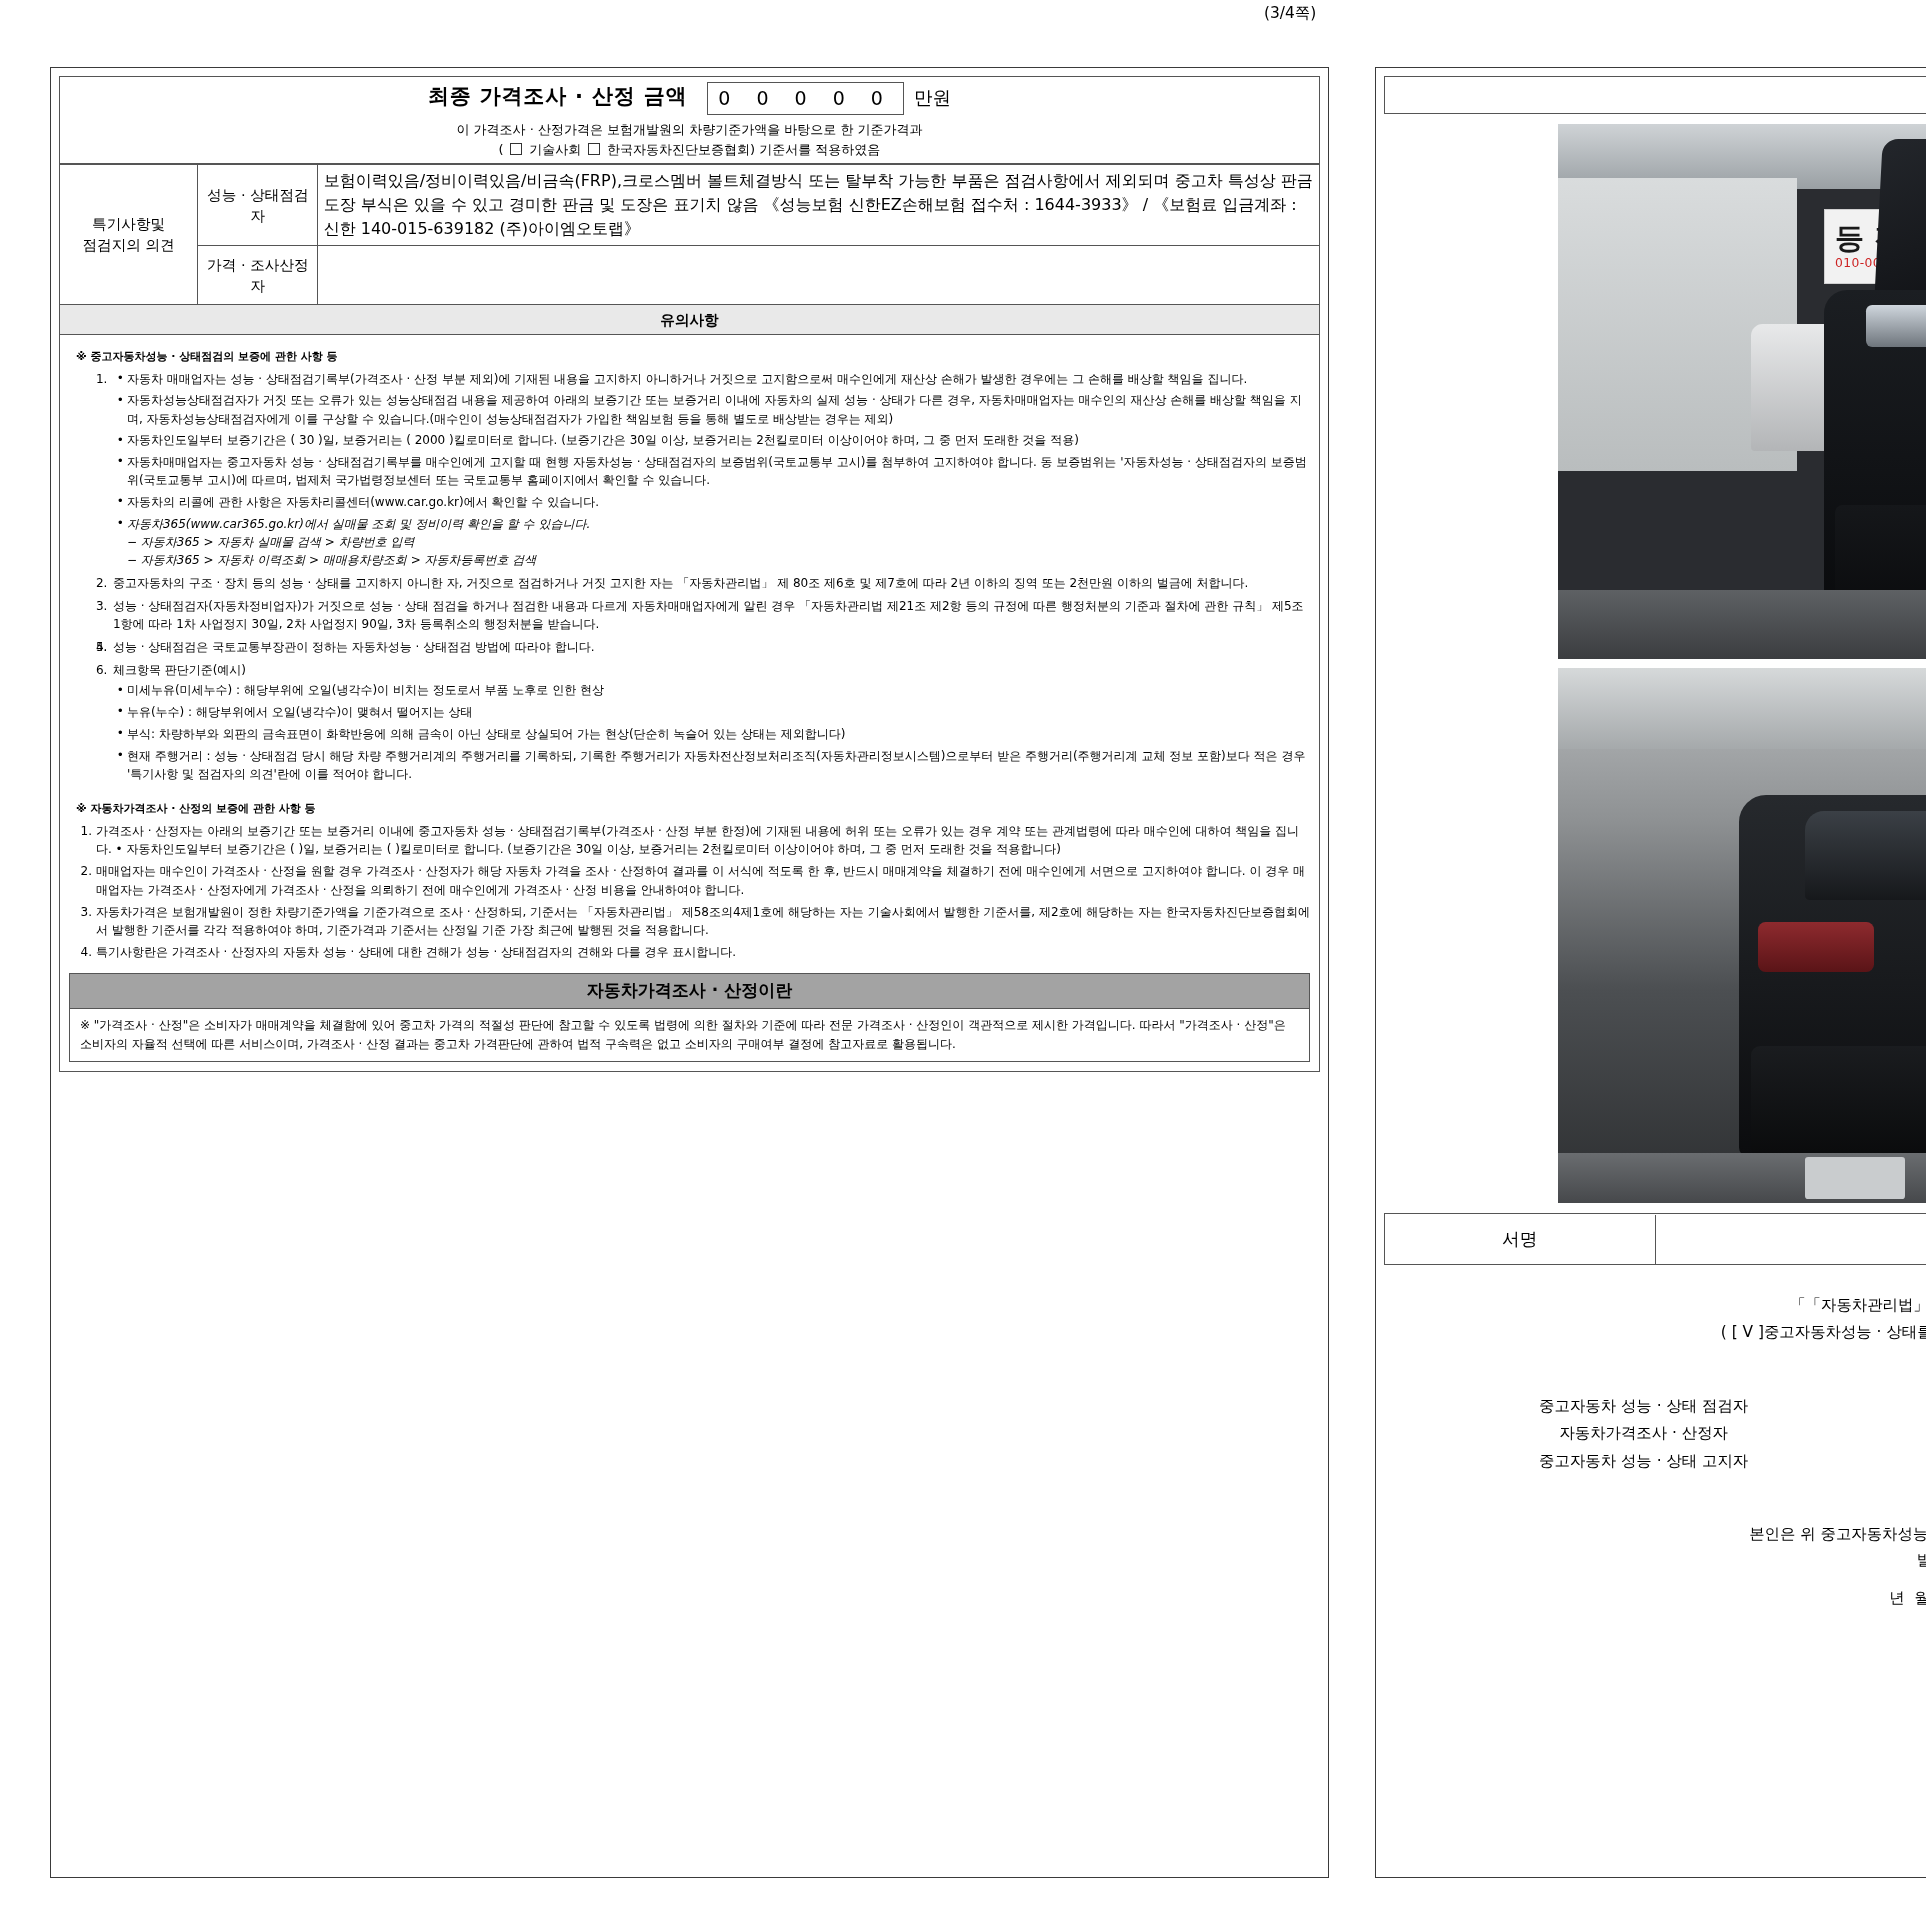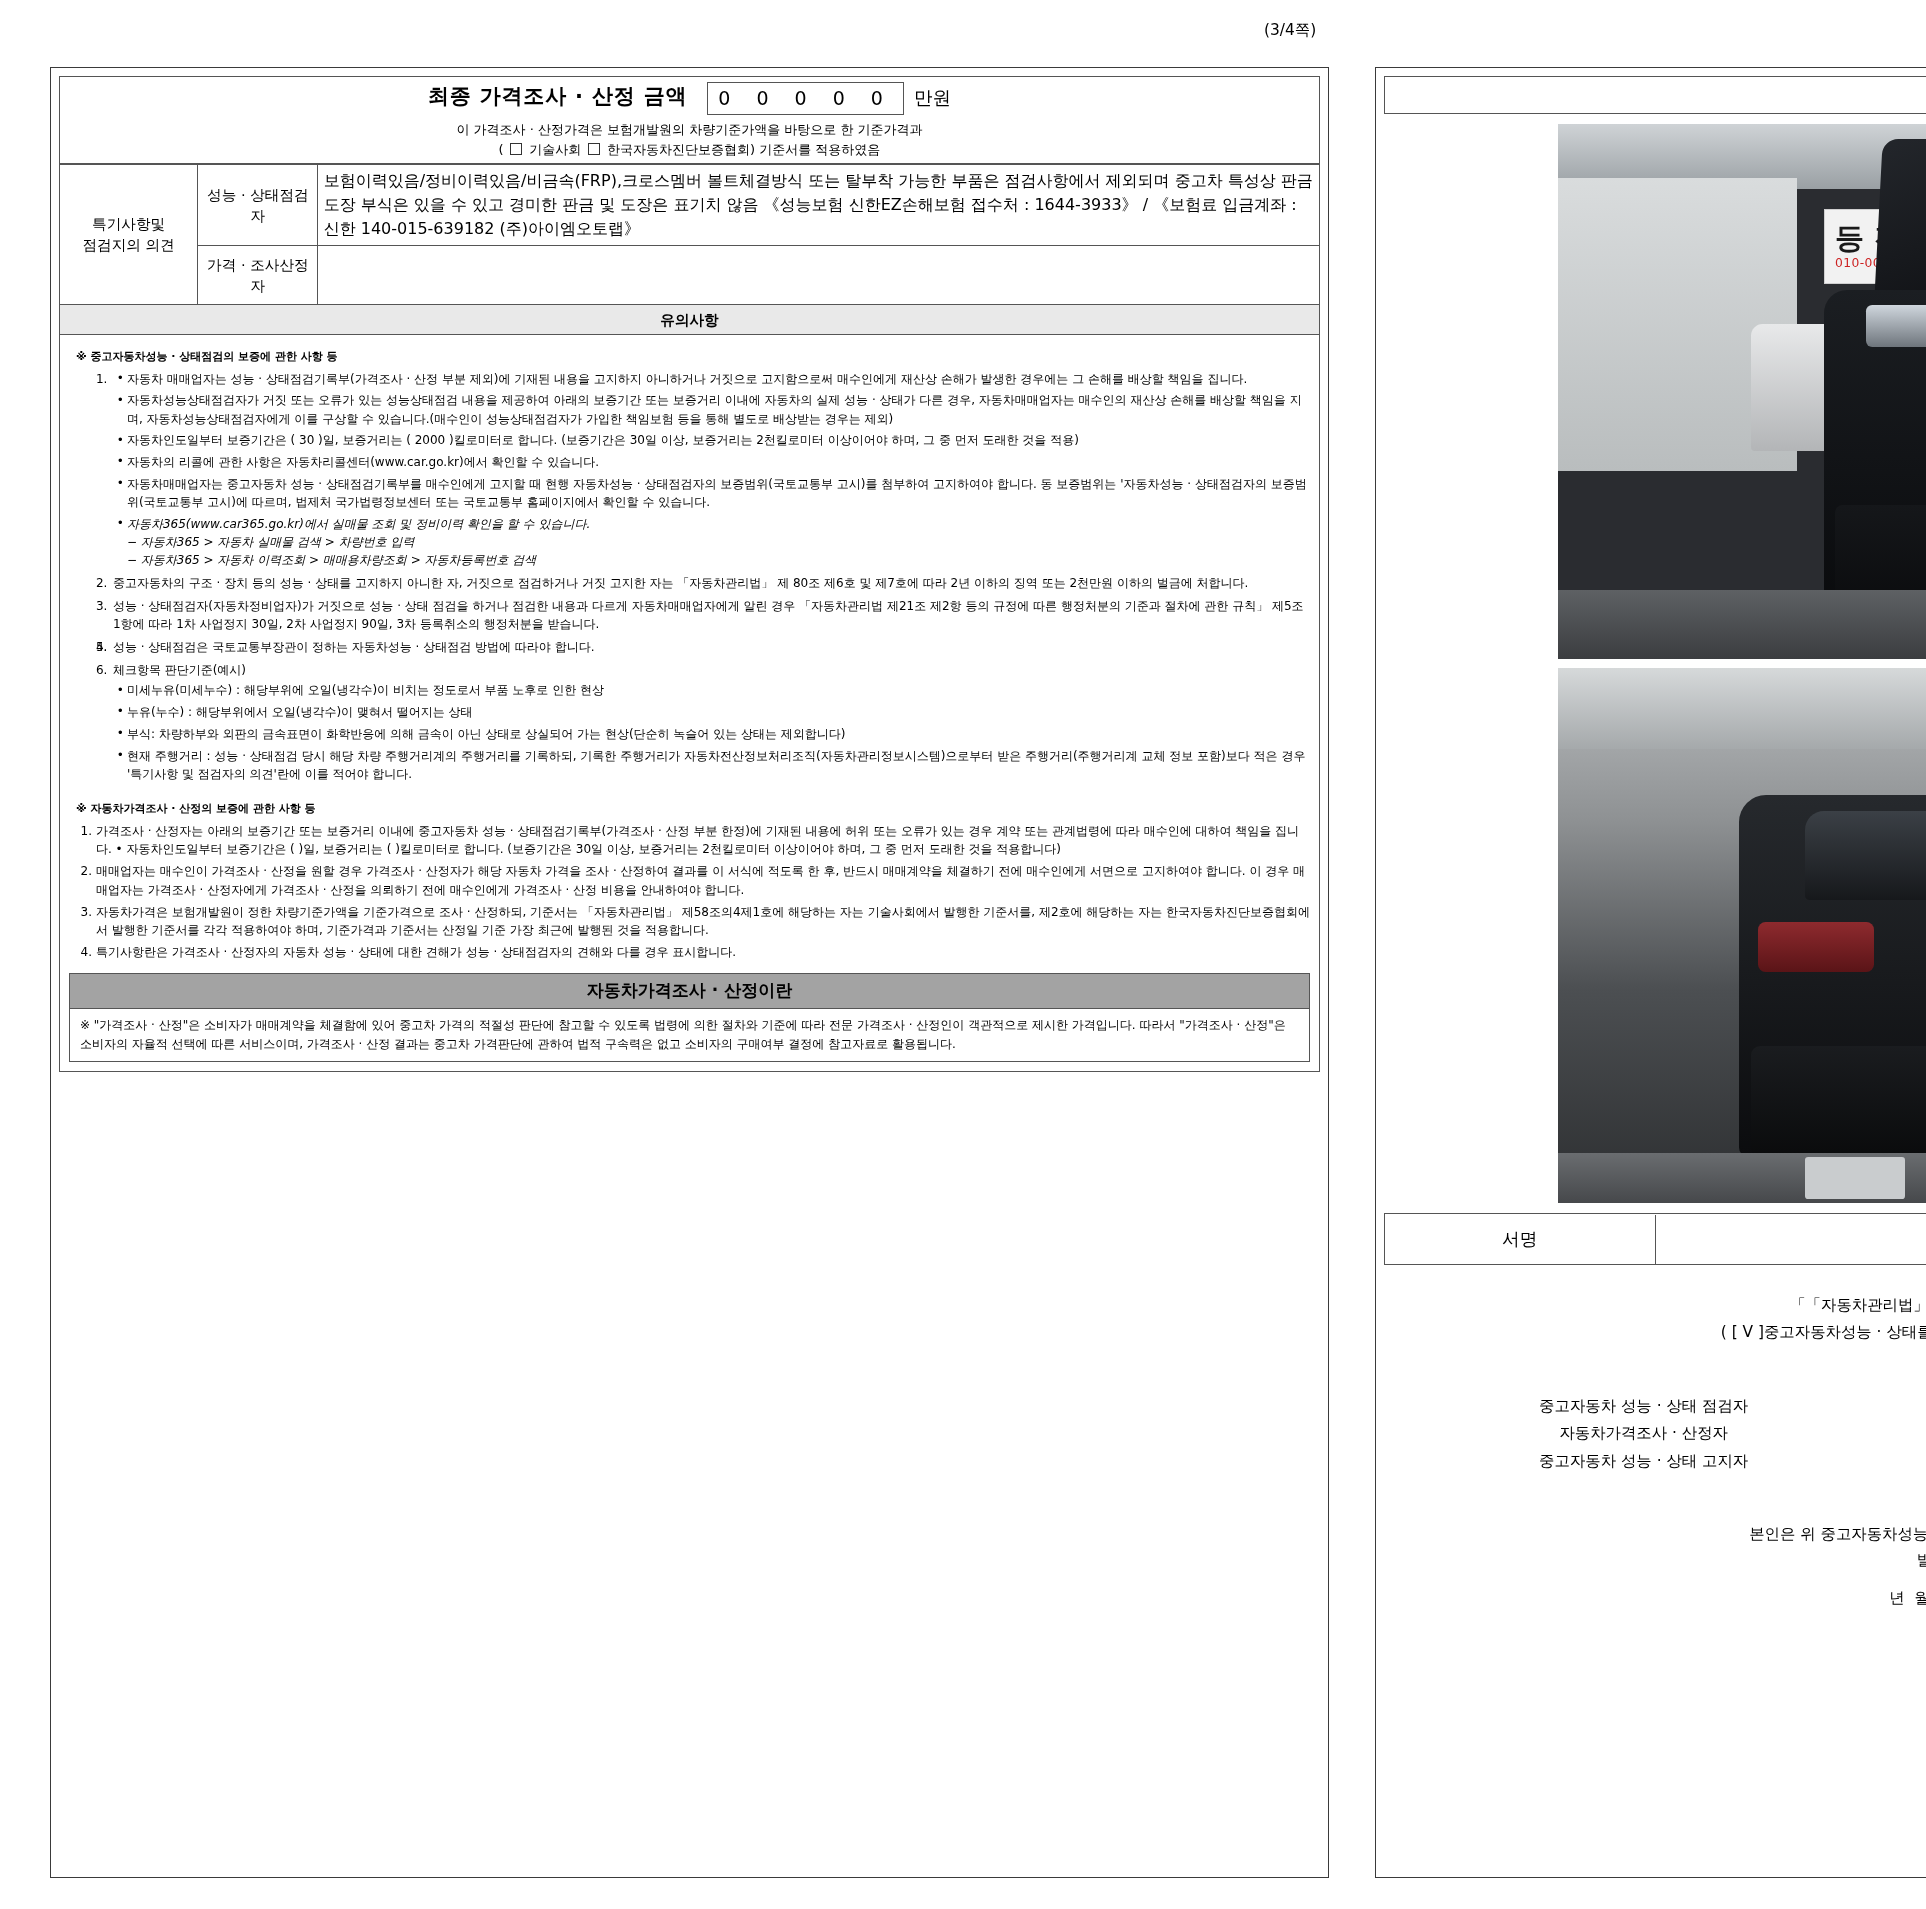--- a/index.html
+++ b/index.html
@@ -16,21 +16,21 @@
     height: 1910px;
     position: relative;
     background: #ffffff;
     box-sizing: border-box;
   }
   .page-num {
     position: absolute;
     font-size: 15.4px;
     color: #000;
   }
-  .page-num.left { left: 1264px; top: 20px; }
+  .page-num.left { left: 1264px; top: 3px; }
 
   .sheet {
     position: absolute;
     border: 1.2px solid #3a3a3a;
     box-sizing: border-box;
     background: #fff;
   }
   .sheet-left {
     left: 50px;
     top: 67px;
@@ -376,22 +376,22 @@
       <div class="sec-title">※ 중고자동차성능 · 상태점검의 보증에 관한 사항 등</div>
 
       <div class="body-text">
         <ul class="plainlist">
           <li>
             <span class="num">1.</span>
             <ul class="dotlist">
               <li>자동차 매매업자는 성능 · 상태점검기록부(가격조사 · 산정 부분 제외)에 기재된 내용을 고지하지 아니하거나 거짓으로 고지함으로써 매수인에게 재산상 손해가 발생한 경우에는 그 손해를 배상할 책임을 집니다.</li>
               <li>자동차성능상태점검자가 거짓 또는 오류가 있는 성능상태점검 내용을 제공하여 아래의 보증기간 또는 보증거리 이내에 자동차의 실제 성능 · 상태가 다른 경우, 자동차매매업자는 매수인의 재산상 손해를 배상할 책임을 지며, 자동차성능상태점검자에게 이를 구상할 수 있습니다.(매수인이 성능상태점검자가 가입한 책임보험 등을 통해 별도로 배상받는 경우는 제외)</li>
               <li>자동차인도일부터 보증기간은 ( 30 )일, 보증거리는 ( 2000 )킬로미터로 합니다. (보증기간은 30일 이상, 보증거리는 2천킬로미터 이상이어야 하며, 그 중 먼저 도래한 것을 적용)</li>
+              <li>자동차매매업자는 중고자동차 성능 · 상태점검기록부를 매수인에게 고지할 때 현행 자동차성능 · 상태점검자의 보증범위(국토교통부 고시)를 첨부하여 고지하여야 합니다. 동 보증범위는 '자동차성능 · 상태점검자의 보증범위(국토교통부 고시)에 따르며, 법제처 국가법령정보센터 또는 국토교통부 홈페이지에서 확인할 수 있습니다.</li>
               <li>자동차의 리콜에 관한 사항은 자동차리콜센터(www.car.go.kr)에서 확인할 수 있습니다.</li>
-              <li>자동차매매업자는 중고자동차 성능 · 상태점검기록부를 매수인에게 고지할 때 현행 자동차성능 · 상태점검자의 보증범위(국토교통부 고시)를 첨부하여 고지하여야 합니다. 동 보증범위는 '자동차성능 · 상태점검자의 보증범위(국토교통부 고시)에 따르며, 법제처 국가법령정보센터 또는 국토교통부 홈페이지에서 확인할 수 있습니다.</li>
               <li style="white-space:pre-line;font-style:italic;">자동차365(www.car365.go.kr)에서 실매물 조회 및 정비이력 확인을 할 수 있습니다.
 − 자동차365 &gt; 자동차 실매물 검색 &gt; 차량번호 입력
 − 자동차365 &gt; 자동차 이력조회 &gt; 매매용차량조회 &gt; 자동차등록번호 검색</li>
             </ul>
           </li>
           <li>
             <span class="num">2.</span>
             <span>중고자동차의 구조 · 장치 등의 성능 · 상태를 고지하지 아니한 자, 거짓으로 점검하거나 거짓 고지한 자는 「자동차관리법」 제 80조 제6호 및 제7호에 따라 2년 이하의 징역 또는 2천만원 이하의 벌금에 처합니다.</span>
           </li>
           <li>

